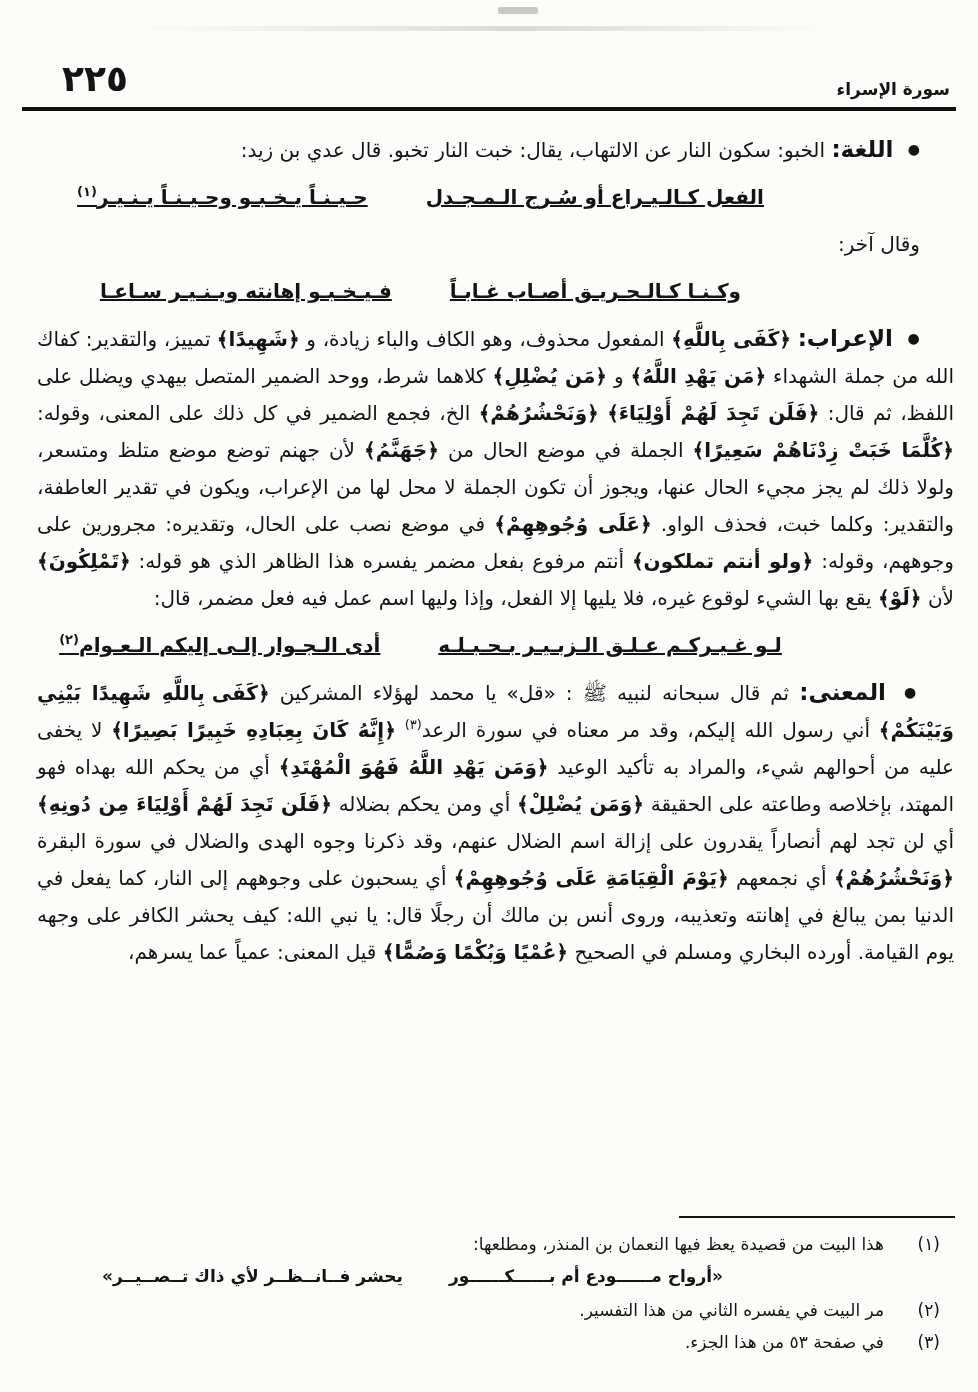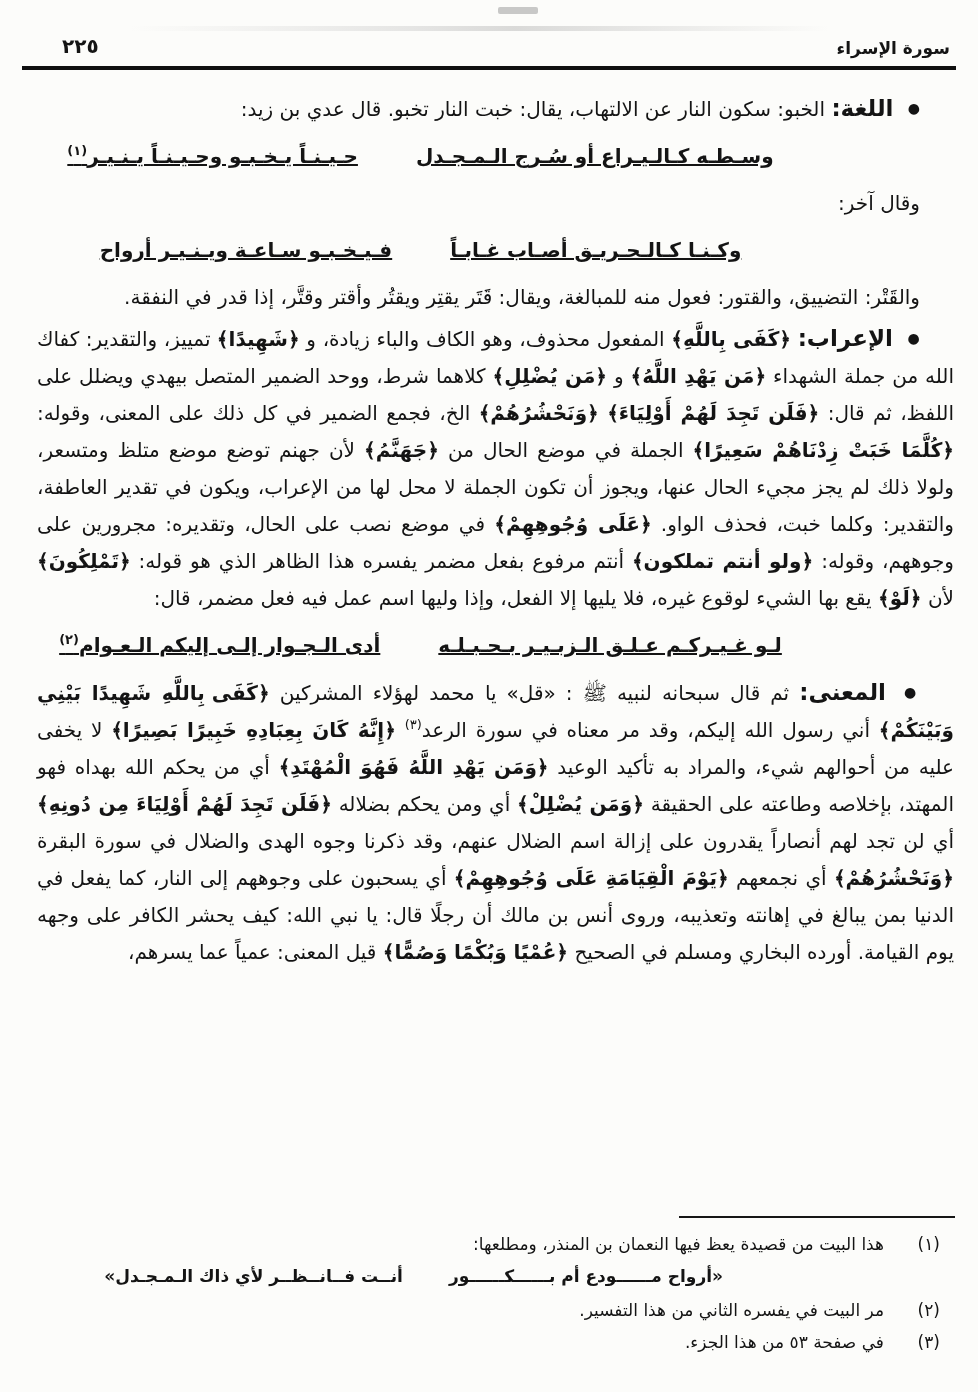--- a/index.html
+++ b/index.html
@@ -15,21 +15,21 @@
   
   .noise-top { position:absolute; top:26px; left:130px; width:700px; height:5px;
     background:linear-gradient(90deg, transparent, #bbb 40%, #999 55%, transparent);
     opacity:.35; }
   .noise-mark { position:absolute; top:7px; left:498px; width:40px; height:7px;
     background:#8a8a8a; opacity:.45; border-radius:2px; }
 
   .header { display:flex; justify-content:space-between; align-items:flex-end;
     padding:34px 28px 4px 62px; }
   .surah-title { font-size:17px; font-weight:bold; }
-  .page-number { font-size:20px; font-weight:bold; letter-spacing:3px; }
+  .page-number { font-size:36px; font-weight:bold; letter-spacing:3px;margin-top:24px; }
   .header-rule { border:none; border-top:4px solid #101010; margin:4px 22px 0 22px; height:0; }
 
   .content {
     margin:20px 24px 0 37px;
     font-size:20px;
     line-height:37px;
     text-align:justify;
   }
   .para { text-indent:34px; margin:4px 0; }
   .sec-label { font-size:23px; font-weight:bold; }
@@ -67,32 +67,31 @@
   <hr class="header-rule">
 
   <div class="content">
 
     <p class="para">
       <span class="bullet">●</span>
       <span class="sec-label">اللغة:</span><span><span class="seg-t"> الخبو: سكون النار عن الالتهاب، يقال: خبت النار تخبو. قال عدي بن زيد:</span></span>
     </p>
 
     <div class="poem">
-      <span class="hemi">وسـطـه كـالـيـراع أو سُـرج الـمـجـدل</span>
+      <span class="hemi">الفعل كـالـيـراع أو سُـرج الـمـجـدل</span>
       <span class="hemi"><span>حـيـنـاً يـخـبـو وحـيـنـاً يـنـيـر</span><sup>(١)</sup></span>
     </div>
 
     <p class="para">وقال آخر:</p>
 
     <div class="poem">
       <span class="hemi">وكـنـا كـالـحـريـق أصـاب غـابـاً</span>
-      <span class="hemi">فـيـخـبـو سـاعـة ويـنـيـر أرواح</span>
+      <span class="hemi">فـيـخـبـو إهانته ويـنـيـر سـاعـا</span>
     </div>
 
-    <p class="para"><span class="seg-t">والقَتْر: التضييق، والقتور: فعول منه للمبالغة، ويقال: قَتَر يقتِر ويقتُر وأقتر وقتَّر، إذا قدر في النفقة.</span></p>
 
     <p class="para">
       <span class="bullet">●</span>
       <span class="sec-label">الإعراب:</span><span><span class="seg-t"> </span><span class="seg-q">﴿كَفَى بِاللَّهِ﴾</span><span class="seg-t"> المفعول محذوف، وهو الكاف والباء زيادة، و </span><span class="seg-q">﴿شَهِيدًا﴾</span><span class="seg-t"> تمييز، والتقدير: كفاك الله من جملة الشهداء </span><span class="seg-q">﴿مَن يَهْدِ اللَّهُ﴾</span><span class="seg-t"> و </span><span class="seg-q">﴿مَن يُضْلِلِ﴾</span><span class="seg-t"> كلاهما شرط، ووحد الضمير المتصل بيهدي ويضلل على اللفظ، ثم قال: </span><span class="seg-q">﴿فَلَن تَجِدَ لَهُمْ أَوْلِيَاءَ﴾</span><span class="seg-t"> </span><span class="seg-q">﴿وَنَحْشُرُهُمْ﴾</span><span class="seg-t"> الخ، فجمع الضمير في كل ذلك على المعنى، وقوله: </span><span class="seg-q">﴿كُلَّمَا خَبَتْ زِدْنَاهُمْ سَعِيرًا﴾</span><span class="seg-t"> الجملة في موضع الحال من </span><span class="seg-q">﴿جَهَنَّمُ﴾</span><span class="seg-t"> لأن جهنم توضع موضع متلظ ومتسعر، ولولا ذلك لم يجز مجيء الحال عنها، ويجوز أن تكون الجملة لا محل لها من الإعراب، ويكون في تقدير العاطفة، والتقدير: وكلما خبت، فحذف الواو. </span><span class="seg-q">﴿عَلَى وُجُوهِهِمْ﴾</span><span class="seg-t"> في موضع نصب على الحال، وتقديره: مجرورين على وجوههم، وقوله: </span><span class="seg-q">﴿ولو أنتم تملكون﴾</span><span class="seg-t"> أنتم مرفوع بفعل مضمر يفسره هذا الظاهر الذي هو قوله: </span><span class="seg-q">﴿تَمْلِكُونَ﴾</span><span class="seg-t"> لأن </span><span class="seg-q">﴿لَوْ﴾</span><span class="seg-t"> يقع بها الشيء لوقوع غيره، فلا يليها إلا الفعل، وإذا وليها اسم عمل فيه فعل مضمر، قال:</span></span>
     </p>
 
     <div class="poem">
       <span class="hemi">لـو غـيـركـم عـلـق الـزبـيـر بـحـبـلـه</span>
       <span class="hemi"><span>أدى الـجـوار إلـى إليكم الـعـوام</span><sup>(٢)</sup></span>
     </div>
@@ -106,21 +105,21 @@
 
   <div class="footnotes">
     <div class="fn-sep"></div>
 
     <div class="fn-row">
       <span class="fn-marker">(١)</span>
       <span class="fn-text">هذا البيت من قصيدة يعظ فيها النعمان بن المنذر، ومطلعها:</span>
     </div>
     <div class="fn-poem">
       <span class="hemi">«أرواح مــــــودع أم بــــــكــــــور</span>
-      <span class="hemi">أنــت فــانــظــر لأي ذاك الـمـجـدل»</span>
+      <span class="hemi">يحشر فــانــظــر لأي ذاك تــصــيــر»</span>
     </div>
 
     <div class="fn-row">
       <span class="fn-marker">(٢)</span>
       <span class="fn-text">مر البيت في يفسره الثاني من هذا التفسير.</span>
     </div>
 
     <div class="fn-row">
       <span class="fn-marker">(٣)</span>
       <span class="fn-text">في صفحة ٥٣ من هذا الجزء.</span>

